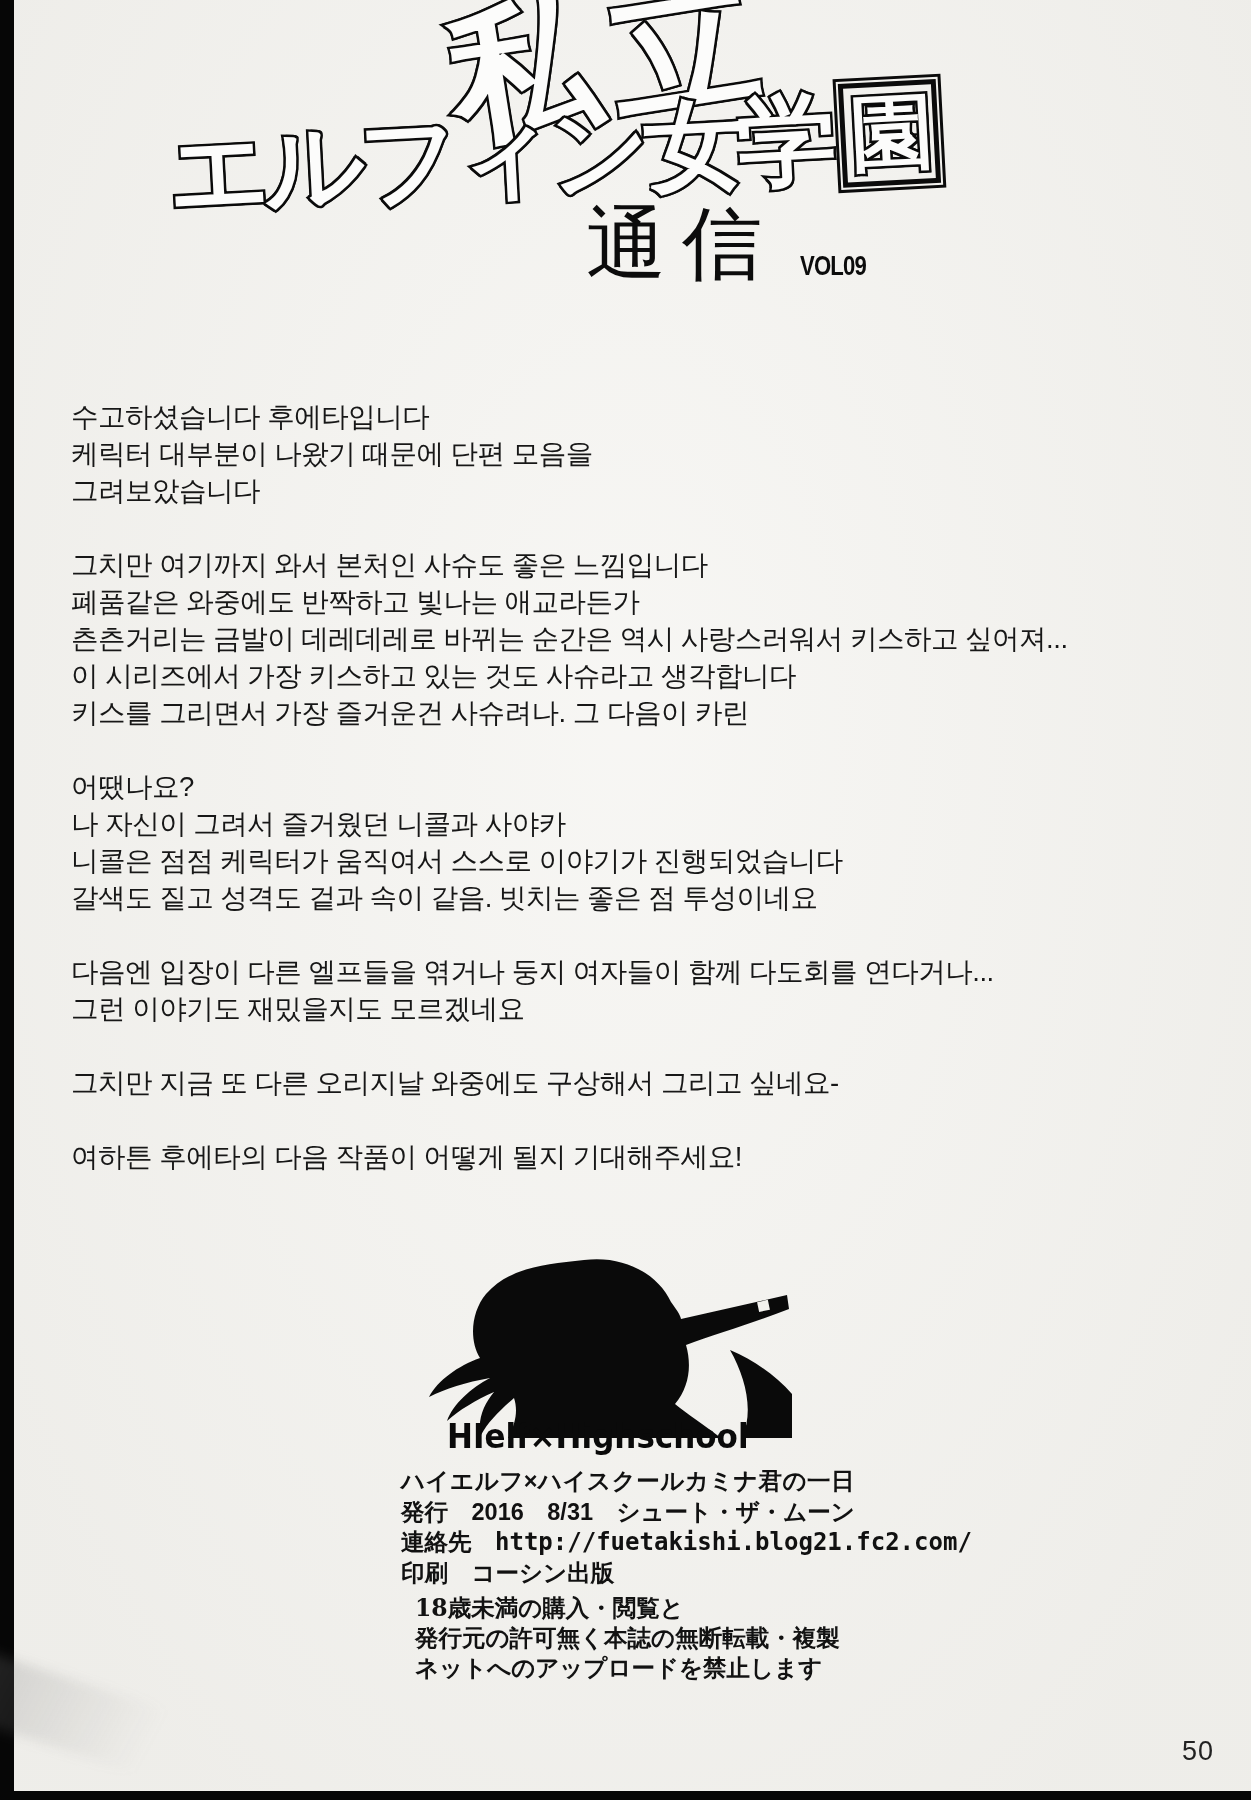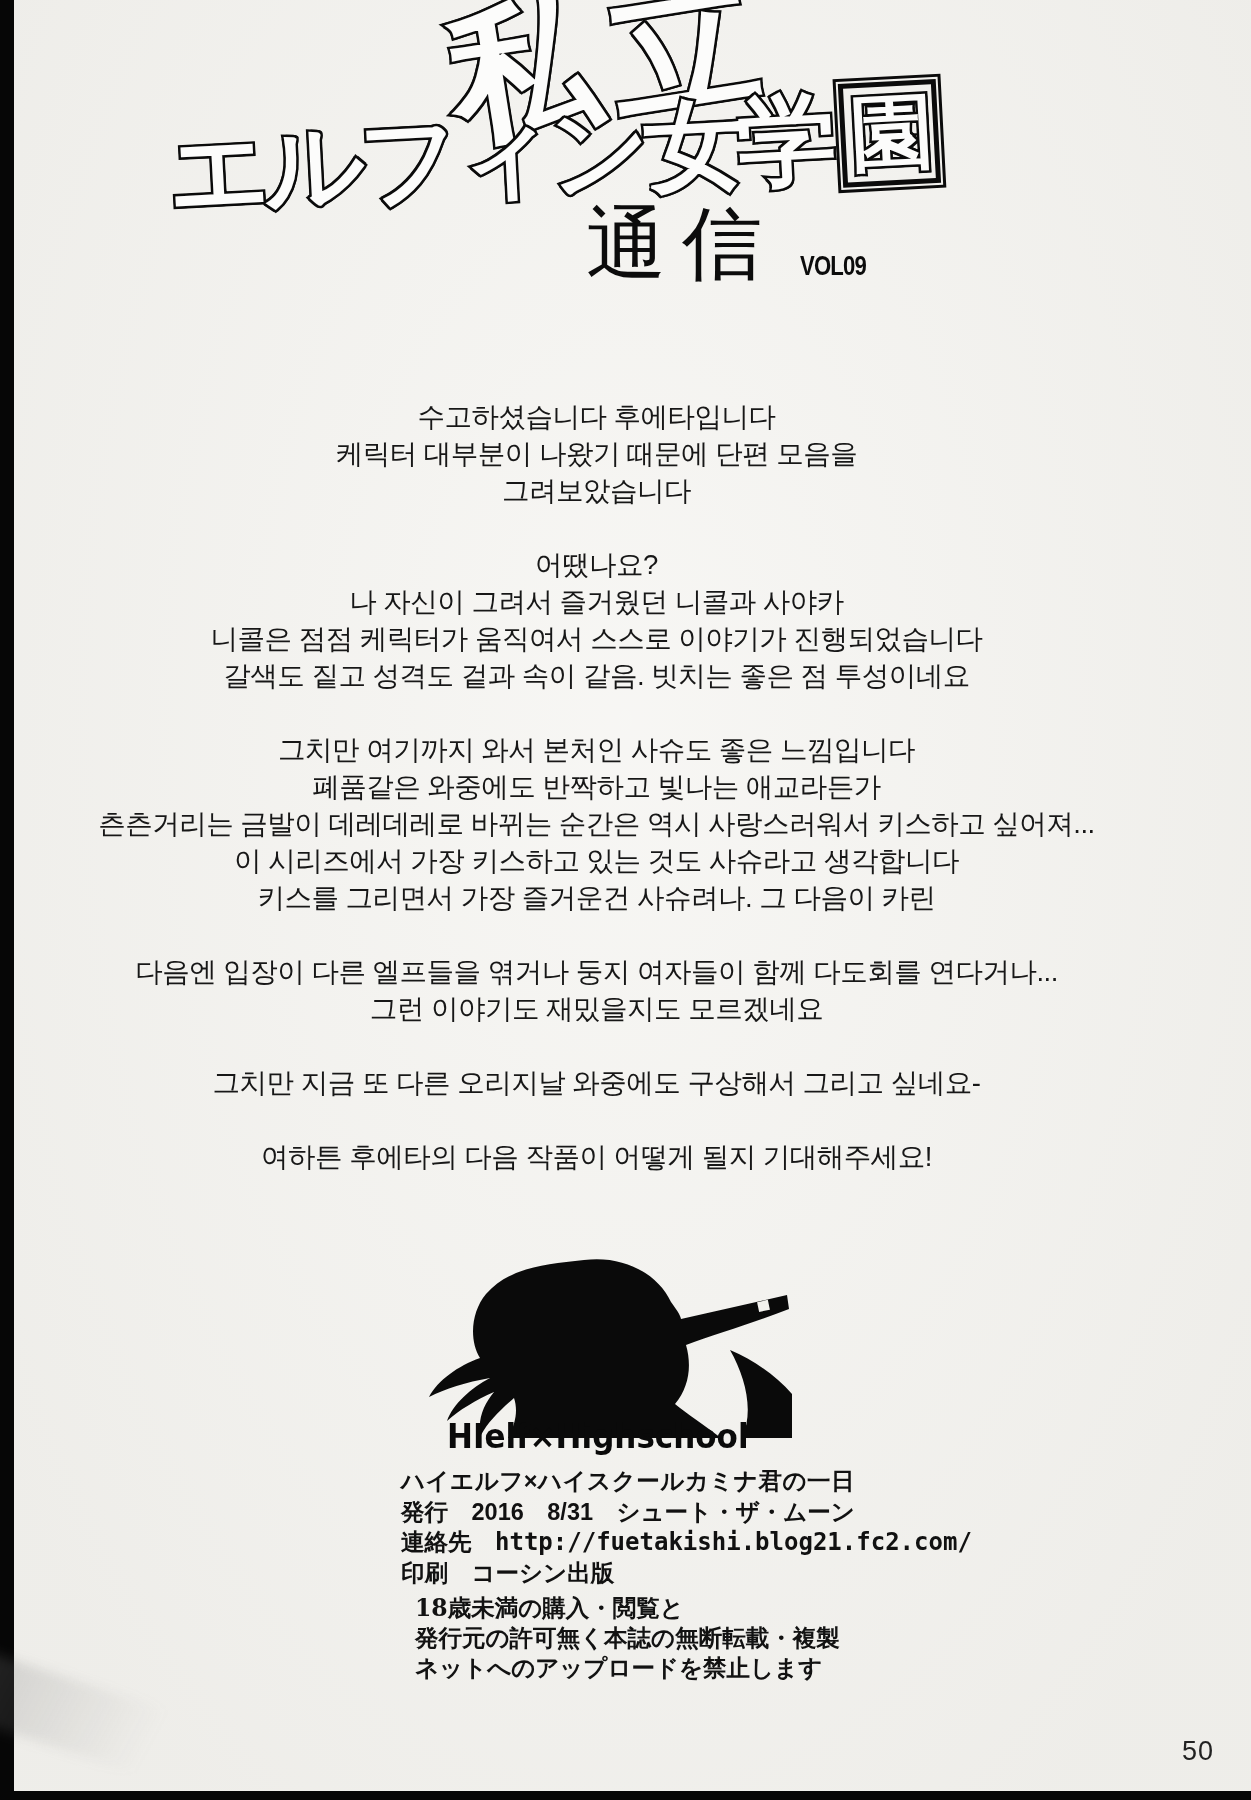--- a/index.html
+++ b/index.html
@@ -72,21 +72,21 @@
     white-space:nowrap;
   }
 
   
   .afterword{
     position:absolute; left:62px; top:398px; width:1060px;
     font-size:27.5px; line-height:37px;
     font-weight:500; letter-spacing:-0.5px;
     color:#171717;
   }
-  .paragraph{ margin:0 0 37px 9px; white-space:pre-line;text-align:center; }
+  .paragraph{ margin:0 0 37px 9px; white-space:pre-line; }
 
   
   .silhouette{ position:absolute; left:424px; top:1252px; width:372px; height:186px; }
   .logo-text{
     position:absolute; left:447px; top:1417px;
     font-size:31px; font-weight:900; color:#0a0a0a;
     font-family:"DejaVu Sans",sans-serif;
     letter-spacing:0px; transform:scaleY(1.08); transform-origin:left top;
     white-space:nowrap;
   }
@@ -125,29 +125,29 @@
 
   <div class="title-private outline-text">私立</div>
   <div class="title-school outline-text"><span>エルフィン女学</span><span class="boxed-char">園</span></div>
   <div class="title-bulletin">通信</div>
   <div class="title-volume">VOL09</div>
 
   <div class="afterword">
     <p class="paragraph">수고하셨습니다 후에타입니다
 케릭터 대부분이 나왔기 때문에 단편 모음을
 그려보았습니다</p>
-    <p class="paragraph">어땠나요?
-나 자신이 그려서 즐거웠던 니콜과 사야카
-니콜은 점점 케릭터가 움직여서 스스로 이야기가 진행되었습니다
-갈색도 짙고 성격도 겉과 속이 같음. 빗치는 좋은 점 투성이네요</p>
     <p class="paragraph">그치만 여기까지 와서 본처인 사슈도 좋은 느낌입니다
 폐품같은 와중에도 반짝하고 빛나는 애교라든가
 츤츤거리는 금발이 데레데레로 바뀌는 순간은 역시 사랑스러워서 키스하고 싶어져...
 이 시리즈에서 가장 키스하고 있는 것도 사슈라고 생각합니다
 키스를 그리면서 가장 즐거운건 사슈려나. 그 다음이 카린</p>
+    <p class="paragraph">어땠나요?
+나 자신이 그려서 즐거웠던 니콜과 사야카
+니콜은 점점 케릭터가 움직여서 스스로 이야기가 진행되었습니다
+갈색도 짙고 성격도 겉과 속이 같음. 빗치는 좋은 점 투성이네요</p>
     <p class="paragraph">다음엔 입장이 다른 엘프들을 엮거나 둥지 여자들이 함께 다도회를 연다거나...
 그런 이야기도 재밌을지도 모르겠네요</p>
     <p class="paragraph">그치만 지금 또 다른 오리지날 와중에도 구상해서 그리고 싶네요-</p>
     <p class="paragraph">여하튼 후에타의 다음 작품이 어떻게 될지 기대해주세요!</p>
   </div>
 
   <svg class="silhouette" viewBox="0 0 372 186">
     <path fill="#0a0a0a" d="
       M160,8
       C200,3 234,22 247,50

